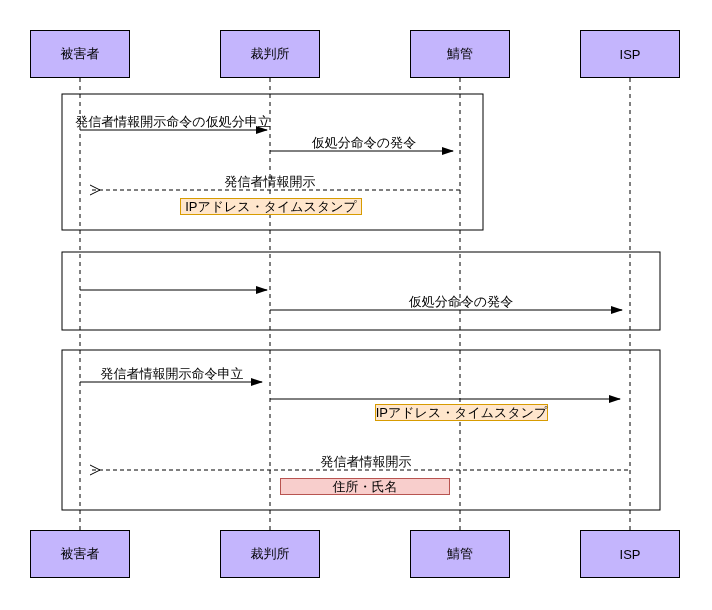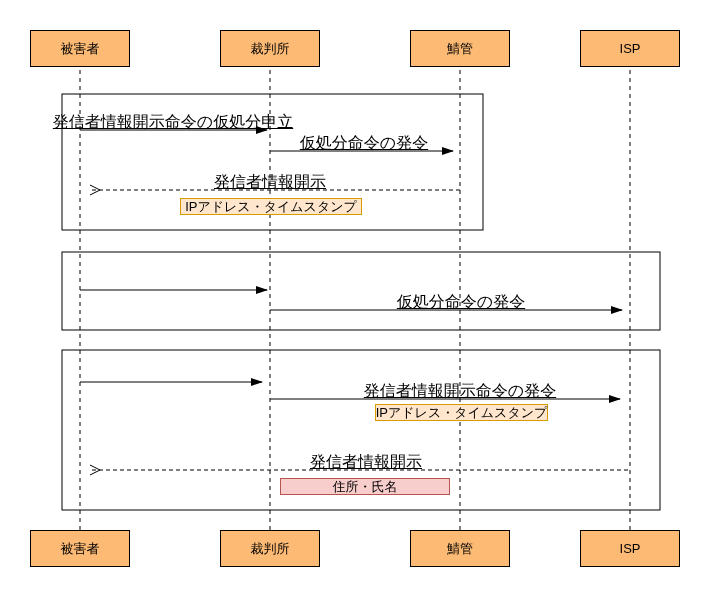--- a/index.html
+++ b/index.html
@@ -7,36 +7,35 @@
     position:relative;
     width:712px;height:610px;
     background:#fff;
     font-family:"Liberation Sans",sans-serif;
     color:#000;
     overflow:hidden;
   }
   #wires{position:absolute;left:0;top:0;width:712px;height:610px;}
   .actor{
     position:absolute;
-    width:100px;height:37px;
+    width:100px;height:48px;
     border:1px solid #000;
-    background:#fdba74;
+    background:#c4b5fd;
     display:flex;align-items:center;justify-content:center;
     font-size:13px;
     box-sizing:border-box;
     z-index:2;
   }
   .msg-label{
     position:absolute;
     transform:translateX(-50%);
-    font-size:16px;
+    font-size:13px;
     line-height:15px;
     white-space:nowrap;
     z-index:3;
-    text-decoration:underline;
   }
   .note{
     position:absolute;
     height:17px;
     box-sizing:border-box;
     display:flex;align-items:center;justify-content:center;
     font-size:13px;
     white-space:nowrap;
     z-index:3;
   }
@@ -95,18 +94,18 @@
   <div class="actor" style="left:410px;top:530px;">鯖管</div>
   <div class="actor" style="left:580px;top:530px;">ISP</div>
 
   <div class="msg-label" style="left:173px;top:114px;">発信者情報開示命令の仮処分申立</div>
   <div class="msg-label" style="left:364px;top:135px;">仮処分命令の発令</div>
   <div class="msg-label" style="left:270px;top:174px;">発信者情報開示</div>
   <div class="note note-orange" style="left:180px;top:198px;width:182px;">IPアドレス・タイムスタンプ</div>
 
   <div class="msg-label" style="left:461px;top:294px;">仮処分命令の発令</div>
 
-  <div class="msg-label" style="left:460px;top:383px;">発信者情報開示命令の発令</div>
+  <div class="msg-label" style="left:172px;top:366px;">発信者情報開示命令申立</div>
   <div class="note note-orange" style="left:375px;top:404px;width:173px;">IPアドレス・タイムスタンプ</div>
   <div class="msg-label" style="left:366px;top:454px;">発信者情報開示</div>
   <div class="note note-pink" style="left:280px;top:478px;width:170px;">住所・氏名</div>
 
 </div>
 
 </body></html>

